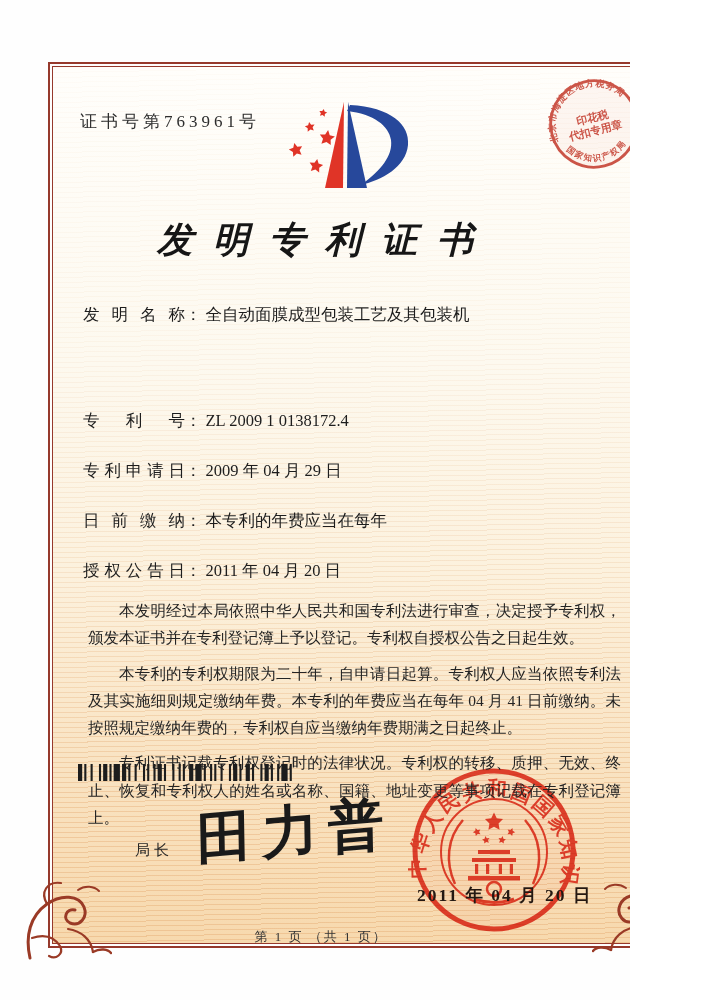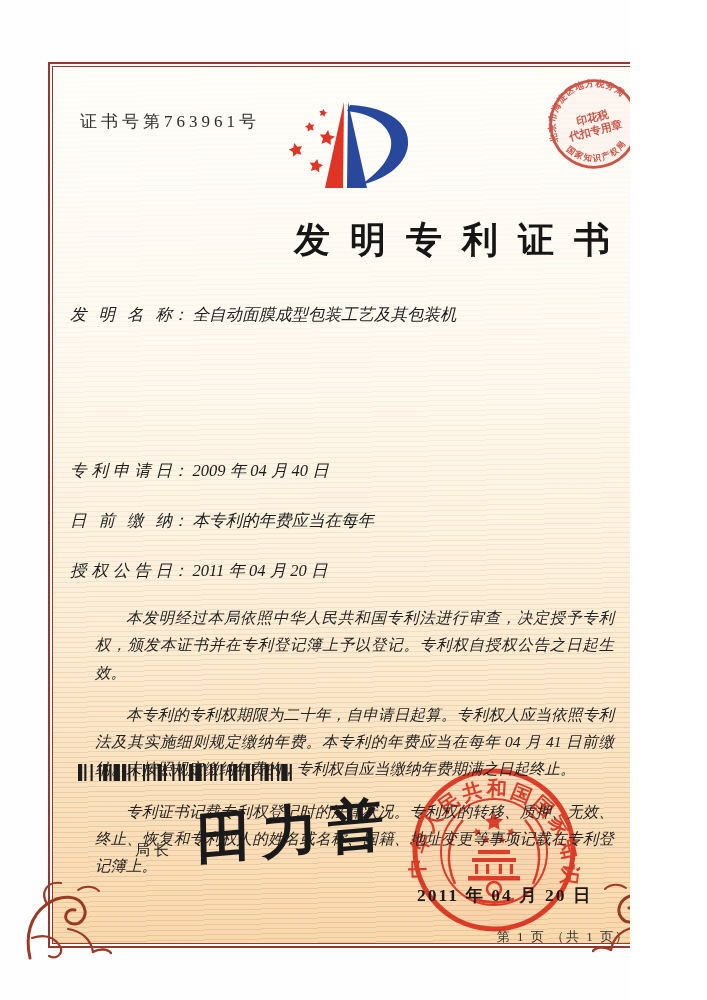--- a/index.html
+++ b/index.html
@@ -15,47 +15,47 @@
       background:linear-gradient(180deg,#fffefb 0%,#fdf9ef 34%,#fcf1dd 58%,#f9e3c2 80%,#f7d9ae 100%);}
   .waves{position:absolute;inset:3px;
       background:repeating-linear-gradient(179deg,rgba(221,148,84,.30) 0 1px,rgba(255,255,255,0) 1px 5px);
       -webkit-mask-image:linear-gradient(180deg,rgba(0,0,0,.10) 0%,rgba(0,0,0,.18) 30%,rgba(0,0,0,.55) 60%,#000 85%);
               mask-image:linear-gradient(180deg,rgba(0,0,0,.10) 0%,rgba(0,0,0,.18) 30%,rgba(0,0,0,.55) 60%,#000 85%);}
 
   .cert-no{position:absolute;left:80px;top:110px;font-size:17px;letter-spacing:4px;color:#2d2d2d;z-index:4;}
 
   .logo{position:absolute;left:283px;top:96px;z-index:4;}
 
-  .title{position:absolute;left:0;right:0;top:216px;text-align:right;
-         font-size:36px;font-weight:700;letter-spacing:20px;text-indent:20px;color:#161616;z-index:4;}
-
-  .field{position:absolute;left:70px;font-size:16.5px;color:#1d1d1d;z-index:4;white-space:nowrap;font-style:italic;}
+  .title{position:absolute;left:0;right:0;top:216px;text-align:center;
+         font-size:36px;font-weight:700;letter-spacing:20px;text-indent:20px;color:#161616;z-index:4;font-style:italic;}
+
+  .field{position:absolute;left:83px;font-size:16.5px;color:#1d1d1d;z-index:4;white-space:nowrap;}
   .flabel{display:inline-block;width:102px;text-align:justify;text-align-last:justify;vertical-align:bottom;}
   .fcolon{margin-right:4px;}
   .f0{top:304px}.f1{top:360px}.f2{top:410px}.f3{top:460px}.f4{top:510px}.f5{top:560px}
 
   .body-text{position:absolute;left:80px;top:589px;width:549px;font-size:15.5px;line-height:1.76;
              text-align:justify;color:#242424;z-index:4;}
-  .body-text p{margin:15px;text-indent:2em;font-style:italic;}
+  .body-text p{margin:8px;text-indent:2em;}
 
   .barcode{position:absolute;left:78px;top:764px;z-index:4;}
   .barcode rect{fill:#1d1d1d;}
 
   .sig-role{position:absolute;left:135px;top:841px;font-size:15px;letter-spacing:4px;color:#242424;z-index:4;}
   .sig-name{position:absolute;left:196px;top:794px;font-size:56px;font-weight:700;letter-spacing:10px;
             color:#1a1a1a;transform:rotate(-5deg) skewX(-4deg);z-index:4;}
 
   .grant-seal{position:absolute;left:408px;top:764px;z-index:3;opacity:.94;mix-blend-mode:multiply;}
   .seal-date{position:absolute;left:417px;top:883px;font-size:17.5px;font-weight:700;letter-spacing:2px;
              color:#241812;z-index:5;}
 
   .tax-stamp{position:absolute;left:547px;top:77px;z-index:4;opacity:.92;mix-blend-mode:multiply;
              transform:rotate(-14deg);}
 
-  .footer{position:absolute;left:12px;right:0;top:928px;text-align:right;font-size:13px;
+  .footer{position:absolute;left:12px;right:0;top:928px;text-align:center;font-size:13px;
           letter-spacing:2px;color:#333;z-index:4;}
 
   .flourish{position:absolute;z-index:5;}
   .flourish-left{left:20px;top:876px;}
   .flourish-right{left:592px;top:874px;transform:scaleX(-1);}
 
   .smudge{position:absolute;left:682px;top:2px;width:25px;height:42px;z-index:1;
           background:radial-gradient(closest-side,rgba(205,70,55,.35),rgba(205,70,55,0));
           transform:rotate(18deg);}
 </style>
@@ -85,21 +85,22 @@
       <use href="#star5" transform="translate(27,31) scale(0.52) rotate(-10)"></use>
       <use href="#star5" transform="translate(44,42) scale(0.80) rotate(8)"></use>
       <use href="#star5" transform="translate(13,54) scale(0.72) rotate(-14)"></use>
       <use href="#star5" transform="translate(33,70) scale(0.72) rotate(10)"></use>
     </g>
   </svg>
 
   <div class="title">发明专利证书</div>
 
   <div class="field f0"><span class="flabel">发明名称</span><span class="fcolon">：</span><span>全自动面膜成型包装工艺及其包装机</span></div>
-  <div class="field f3"><span class="flabel">专利申请日</span><span class="fcolon">：</span><span>2009 年 04 月 40 日</span></div>
+  <div class="field f2"><span class="flabel">专利号</span><span class="fcolon">：</span><span>ZL 2009 1 0138172.4</span></div>
+  <div class="field f3"><span class="flabel">专利申请日</span><span class="fcolon">：</span><span>2009 年 04 月 29 日</span></div>
   <div class="field f4"><span class="flabel">日前缴纳</span><span class="fcolon">：</span><span>本专利的年费应当在每年</span></div>
   <div class="field f5"><span class="flabel">授权公告日</span><span class="fcolon">：</span><span>2011 年 04 月 20 日</span></div>
 
   <div class="body-text">
     <p>本发明经过本局依照中华人民共和国专利法进行审查，决定授予专利权，颁发本证书并在专利登记簿上予以登记。专利权自授权公告之日起生效。</p>
     <p>本专利的专利权期限为二十年，自申请日起算。专利权人应当依照专利法及其实施细则规定缴纳年费。本专利的年费应当在每年 04 月 41 日前缴纳。未按照规定缴纳年费的，专利权自应当缴纳年费期满之日起终止。</p>
     <p>专利证书记载专利权登记时的法律状况。专利权的转移、质押、无效、终止、恢复和专利权人的姓名或名称、国籍、地址变更等事项记载在专利登记簿上。</p>
   </div>
 
   <svg class="barcode" width="218" height="17" viewBox="0 0 218 17">

